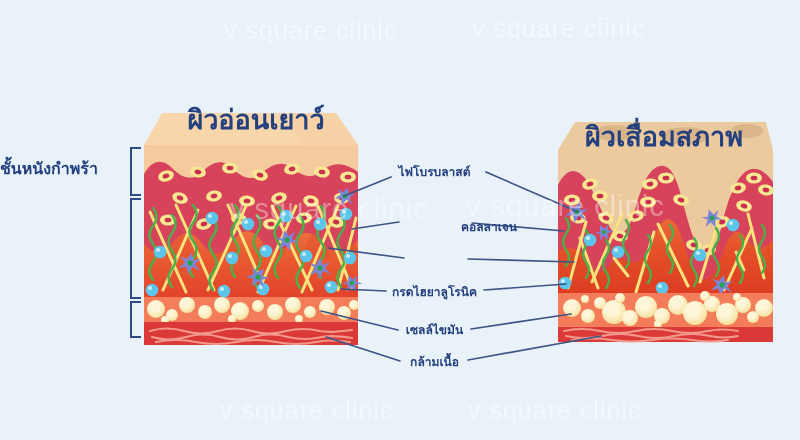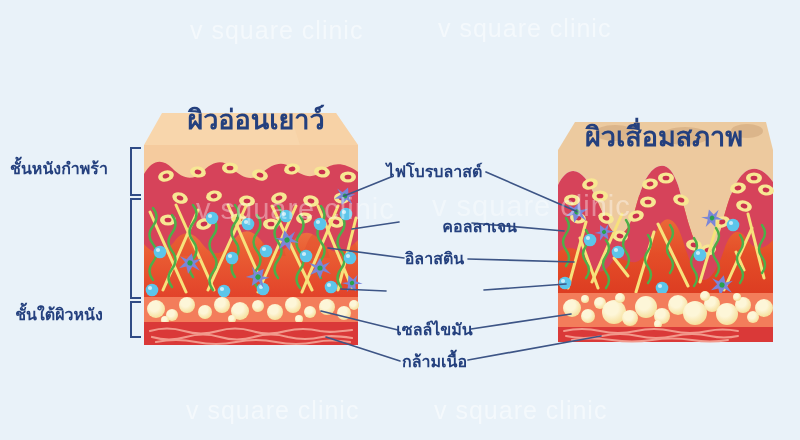--- a/index.html
+++ b/index.html
@@ -1,23 +1,23 @@
 <!DOCTYPE html>
 <html><head>
 <meta charset="utf-8">
 <style>
   html,body{margin:0;padding:0;}
   body{font-family:"Liberation Sans","DejaVu Sans",sans-serif;}
   .stage{position:relative;width:800px;height:440px;background:#e9f2f9;overflow:hidden;}
   .art{position:absolute;left:0;top:0;width:800px;height:440px;}
-  .wm{position:absolute;color:rgba(255,255,255,0.5);font-size:25px;letter-spacing:1px;white-space:nowrap;pointer-events:none;}
+  .wm{position:absolute;color:rgba(255,255,255,0.5);font-size:25px;letter-spacing:1px;white-space:nowrap;pointer-events:none;padding-left:34px;}
   .wm.mid{font-size:29px;color:rgba(255,255,255,0.38);}
   .title{position:absolute;width:220px;text-align:center;font-size:27px;font-weight:700;color:#24407e;margin-top:36px;}
-  .layer-label{position:absolute;left:0;width:118px;text-align:center;font-size:16px;font-weight:600;color:#24407e;line-height:22px;}
-  .comp-label{position:absolute;left:352px;width:165px;text-align:center;font-size:16px;font-weight:600;color:#24407e;line-height:22px;}
+  .layer-label{position:absolute;left:0;width:118px;text-align:left;font-size:16px;font-weight:600;color:#24407e;line-height:22px;}
+  .comp-label{position:absolute;left:352px;width:165px;text-align:center;font-size:12px;font-weight:600;color:#24407e;line-height:22px;}
 </style>
 </head>
 <body>
 
 <div class="stage">
 
   <svg class="art" viewBox="0 0 800 440">
     <defs>
       <linearGradient id="dermisL" gradientUnits="userSpaceOnUse" x1="0" y1="195" x2="0" y2="297">
         <stop offset="0" stop-color="#f2915a"></stop>
@@ -295,21 +295,20 @@
   <div class="wm" style="left:438px;top:14px;">v square clinic</div>
   <div class="wm mid" style="left:196px;top:193px;">v square clinic</div>
   <div class="wm mid" style="left:432px;top:190px;">v square clinic</div>
   <div class="wm" style="left:186px;top:396px;">v square clinic</div>
   <div class="wm" style="left:434px;top:396px;">v square clinic</div>
 
   <div class="title" style="left:146px;top:62px;">ผิวอ่อนเยาว์</div>
   <div class="title" style="left:554px;top:79px;">ผิวเสื่อมสภาพ</div>
 
   <div class="layer-label" style="top:158px;">ชั้นหนังกำพร้า</div>
-  <div class="layer-label" style="top:304px;">ชั้นใต้ผิวหนัง</div>
 
   <div class="comp-label" style="top:161px;">ไฟโบรบลาสต์</div>
   <div class="comp-label" style="top:216px;text-align:right;">คอลลาเจน</div>
-  <div class="comp-label" style="top:248px;">อิลาสติน</div>
+  <div class="comp-label" style="top:281px;">กรดไฮยาลูโรนิค</div>
   <div class="comp-label" style="top:319px;text-align:center;">เซลล์ไขมัน</div>
   <div class="comp-label" style="top:351px;font-family:Liberation Serif, serif;">กล้ามเนื้อ</div>
 
 </div>
 
 </body></html>

